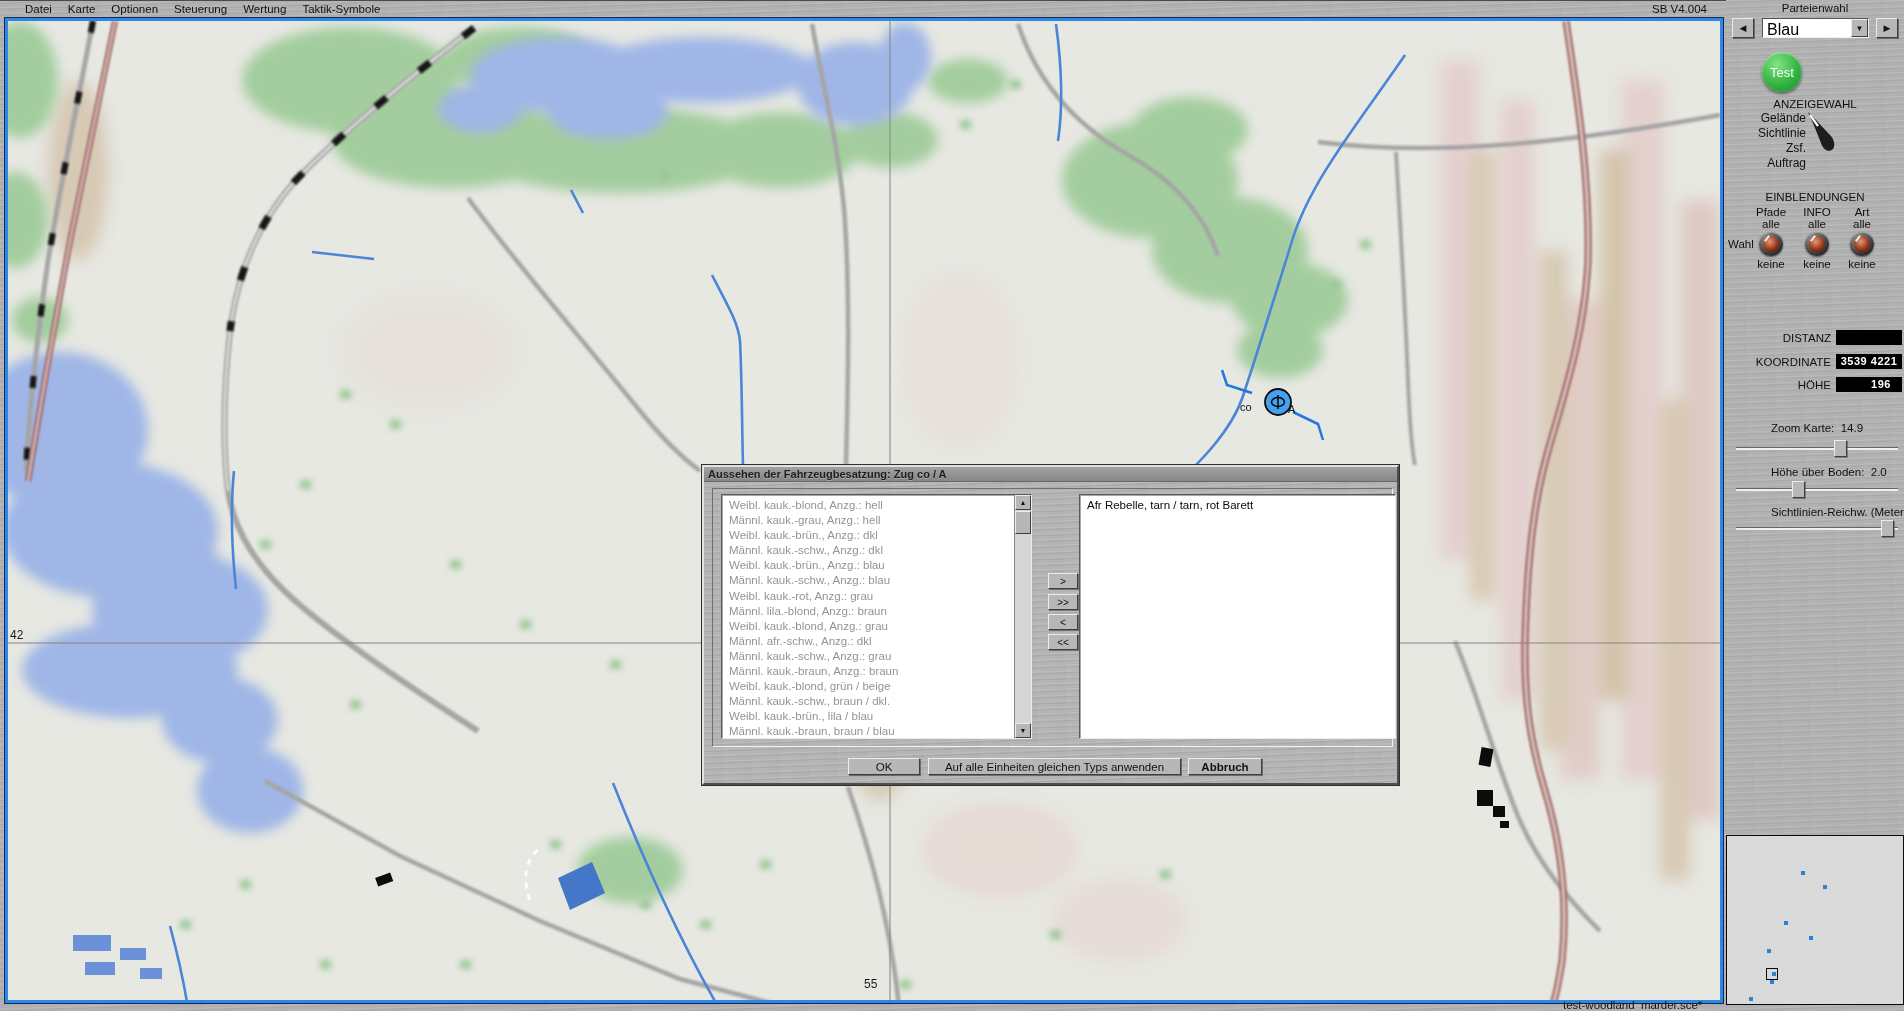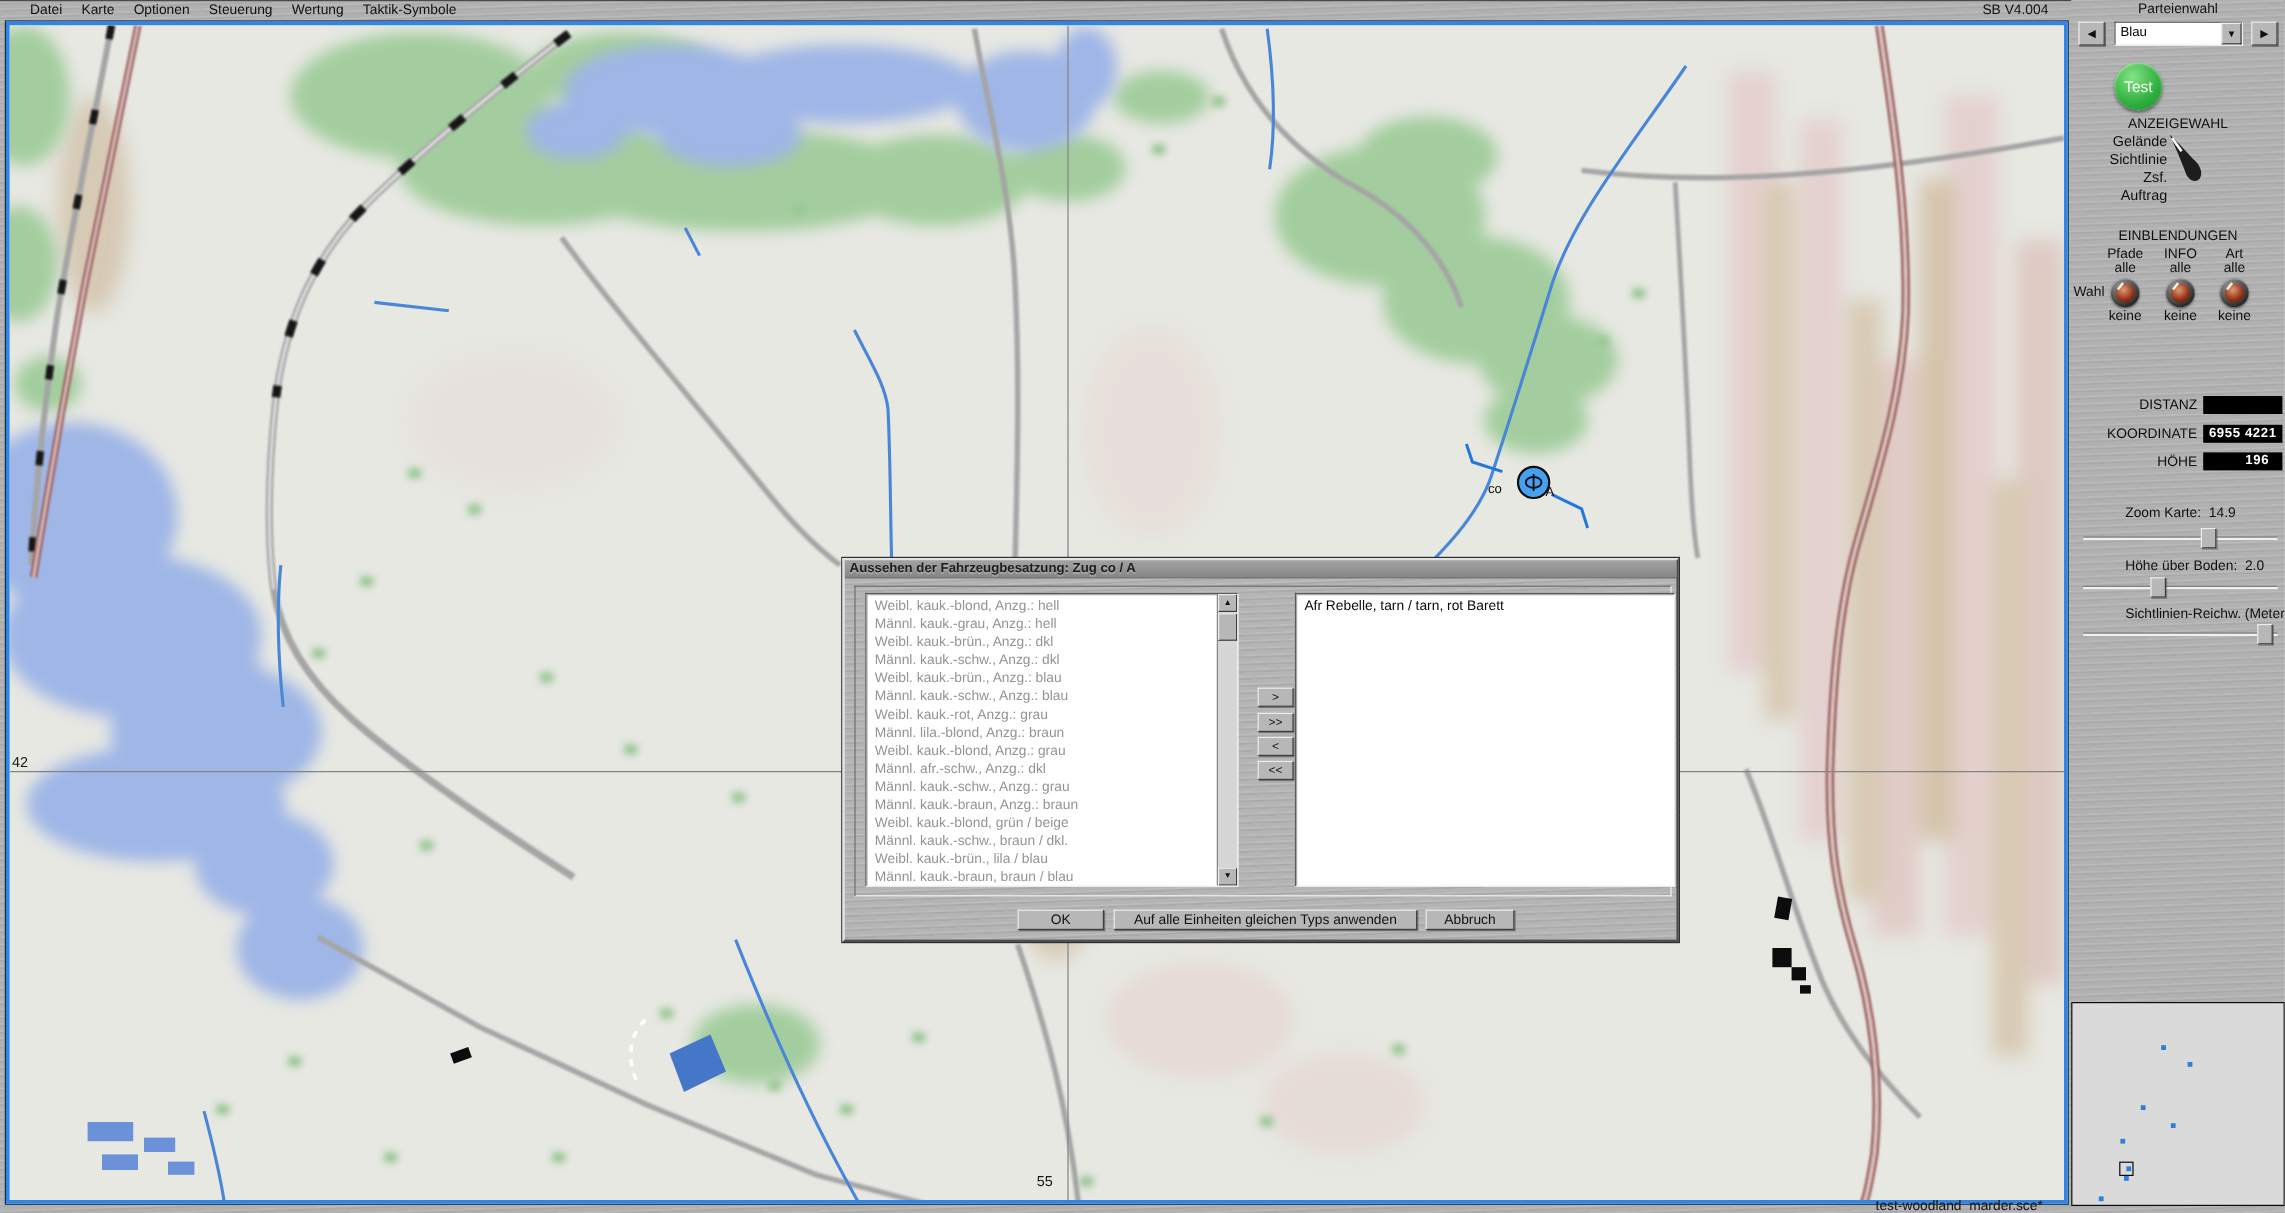--- a/index.html
+++ b/index.html
@@ -22,21 +22,21 @@
     border:3px solid #2f86e8; box-shadow:0 0 0 1px #0c2c50; background:#e7e8e2; overflow:hidden; }
   .map svg { display:block; }
   .grid-label { fill:#1a1a1a; font-size:12px; }
   .unit-label { fill:#111; font-size:11px; }
 
   
   .sidebar { position:absolute; left:1726px; top:0; width:178px; height:1011px; }
   .party-label { position:absolute; left:0; top:2px; width:178px; text-align:center; font-size:11.5px; color:#101010; }
   .sq-btn { position:absolute; width:22px; height:20px; background:#b7b7b7; border:1px solid; border-color:#ececec #3f3f3f #3f3f3f #ececec; box-shadow:1px 1px 0 rgba(40,40,40,.5); display:flex; align-items:center; justify-content:center; font-size:9px; color:#111; }
   .dd { position:absolute; left:36px; top:18px; width:107px; height:20px; background:#fff; border:1px solid; border-color:#555 #eee #eee #555; display:flex; align-items:stretch; }
-  .dd-text { flex:1; font-size:11px; color:#000; padding:2px 0 0 4px; }
+  .dd-text { flex:1; font-size:16px; color:#000; padding:2px 0 0 4px; }
   .dd-btn { width:17px; background:#b7b7b7; border:1px solid; border-color:#ececec #3f3f3f #3f3f3f #ececec; display:flex; align-items:center; justify-content:center; font-size:8px; color:#111; }
   .test-btn { position:absolute; left:36px; top:52px; width:40px; height:40px; border-radius:50%;
     background:radial-gradient(circle at 38% 30%, #83e383, #31b040 58%, #1e8b2d);
     box-shadow:0 2px 3px rgba(0,0,0,.45), inset 0 1px 2px rgba(255,255,255,.55);
     display:flex; align-items:center; justify-content:center; color:#f0fff0; font-size:13px; }
   .anz-title { position:absolute; left:0; top:98px; width:178px; text-align:center; font-size:11.5px; color:#101010; }
   .anz-options { position:absolute; left:0; top:111px; width:80px; }
   .anz-opt { text-align:right; font-size:12px; color:#101010; height:15px; line-height:15px; }
   .cursor-icon { position:absolute; left:79px; top:110px; }
   .einb-title { position:absolute; left:0; top:191px; width:178px; text-align:center; font-size:11.5px; color:#101010; }
@@ -324,21 +324,21 @@
       <div class="knob">
           <div class="knob-inner"></div>
           <div class="knob-tick"></div>
         </div>
       <div class="einb-keine">keine</div>
     </div>
 
     <div class="readout-label" style="top:332px;">DISTANZ</div>
     <div class="readout-box" style="top:330px;"></div>
     <div class="readout-label" style="top:356px;">KOORDINATE</div>
-    <div class="readout-box" style="top:354px;">6955 4221</div>
+    <div class="readout-box" style="top:354px;">3539 4221</div>
     <div class="readout-label" style="top:379px;">HÖHE</div>
     <div class="readout-box" style="top:377px;padding-left:24px;">196</div>
 
     <div class="slider-label" style="top:422px;">Zoom Karte:  14.9</div>
     <div class="slider" style="top:440px;">
       <div class="slider-track"></div>
       <div class="slider-thumb" style="left: calc(64% - 6px);"></div>
     </div>
     <div class="slider-label" style="top:466px;">Höhe über Boden:  2.0</div>
     <div class="slider" style="top:481px;">
@@ -399,16 +399,16 @@
       <div class="xfer-btn" style="top:125px;">&lt;</div>
       <div class="xfer-btn" style="top:145px;">&lt;&lt;</div>
       <div class="listbox list-right">
         <div id="right-list-items" style="padding-top:3px;">
             <div class="list-item black">Afr Rebelle, tarn / tarn, rot Barett</div>
           </div>
       </div>
     </div>
     <div class="dlg-btn" style="left:144px; width:72px;">OK</div>
     <div class="dlg-btn" style="left:224px; width:253px;">Auf alle Einheiten gleichen Typs anwenden</div>
-    <div class="dlg-btn" style="left:484px; width:74px;">Abbruch</div>
+    <div class="dlg-btn" style="left:484px; width:74px;font-weight:bold;">Abbruch</div>
   </div>
 
 </div>
 
 </body></html>

